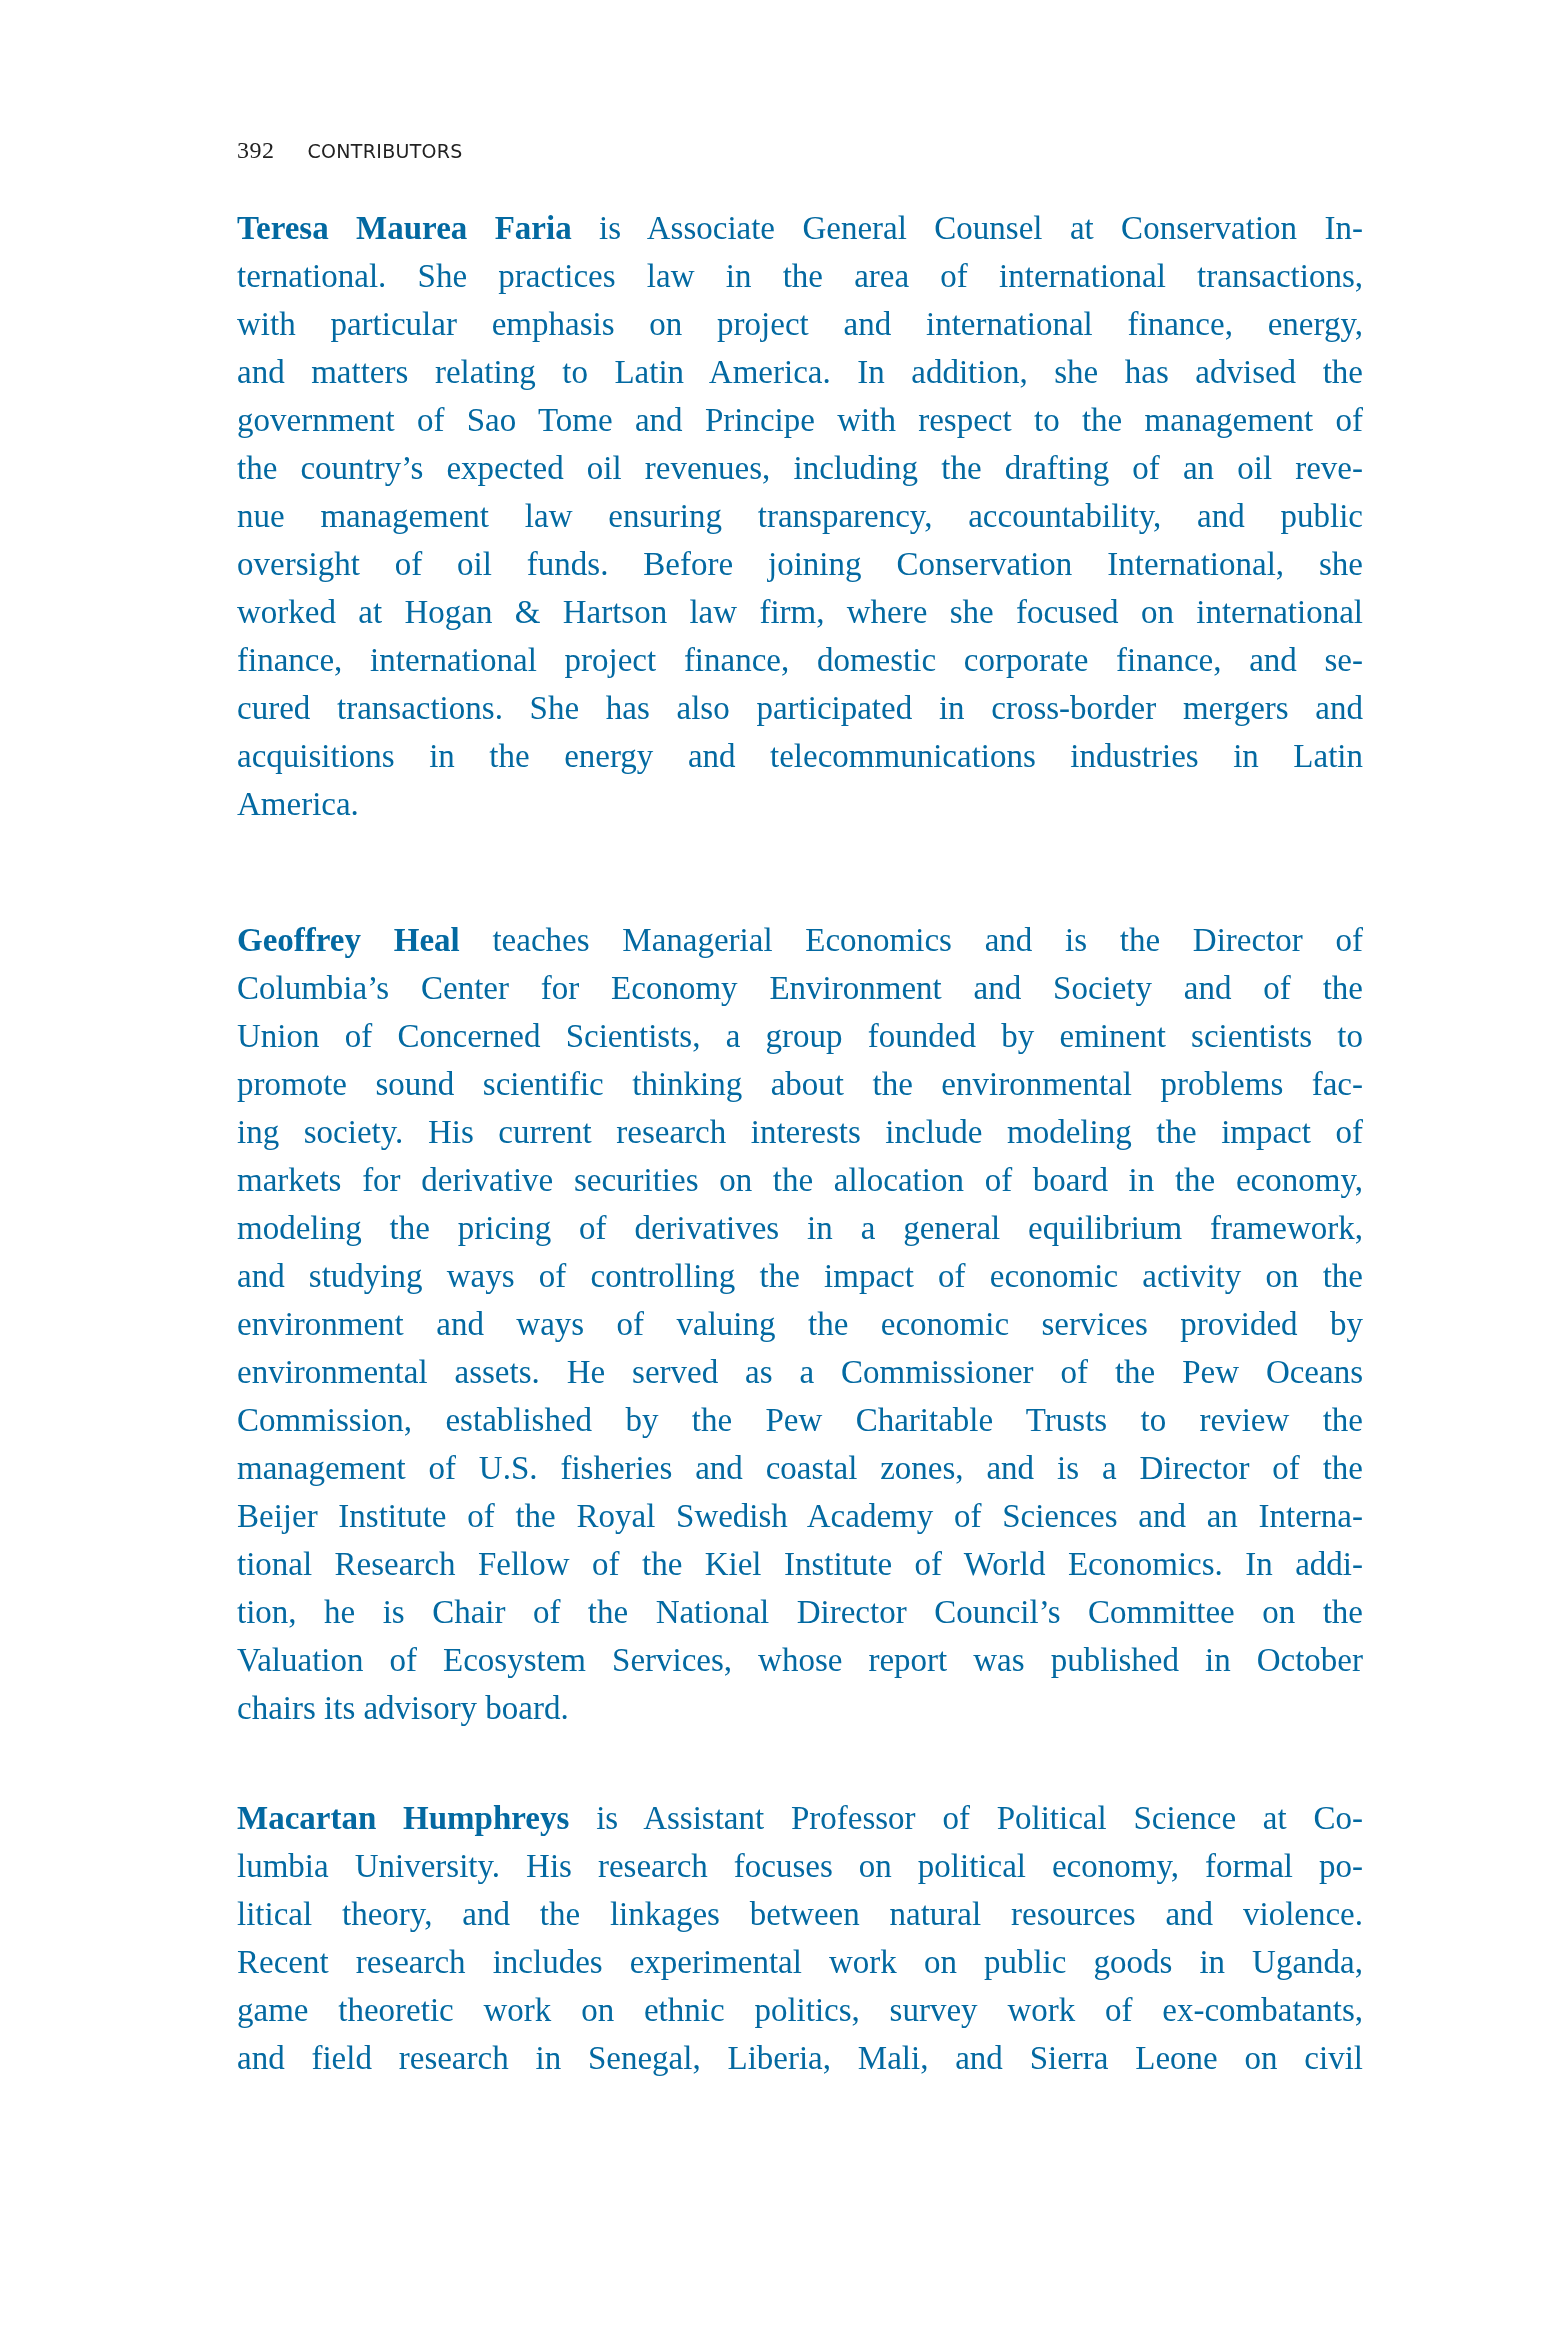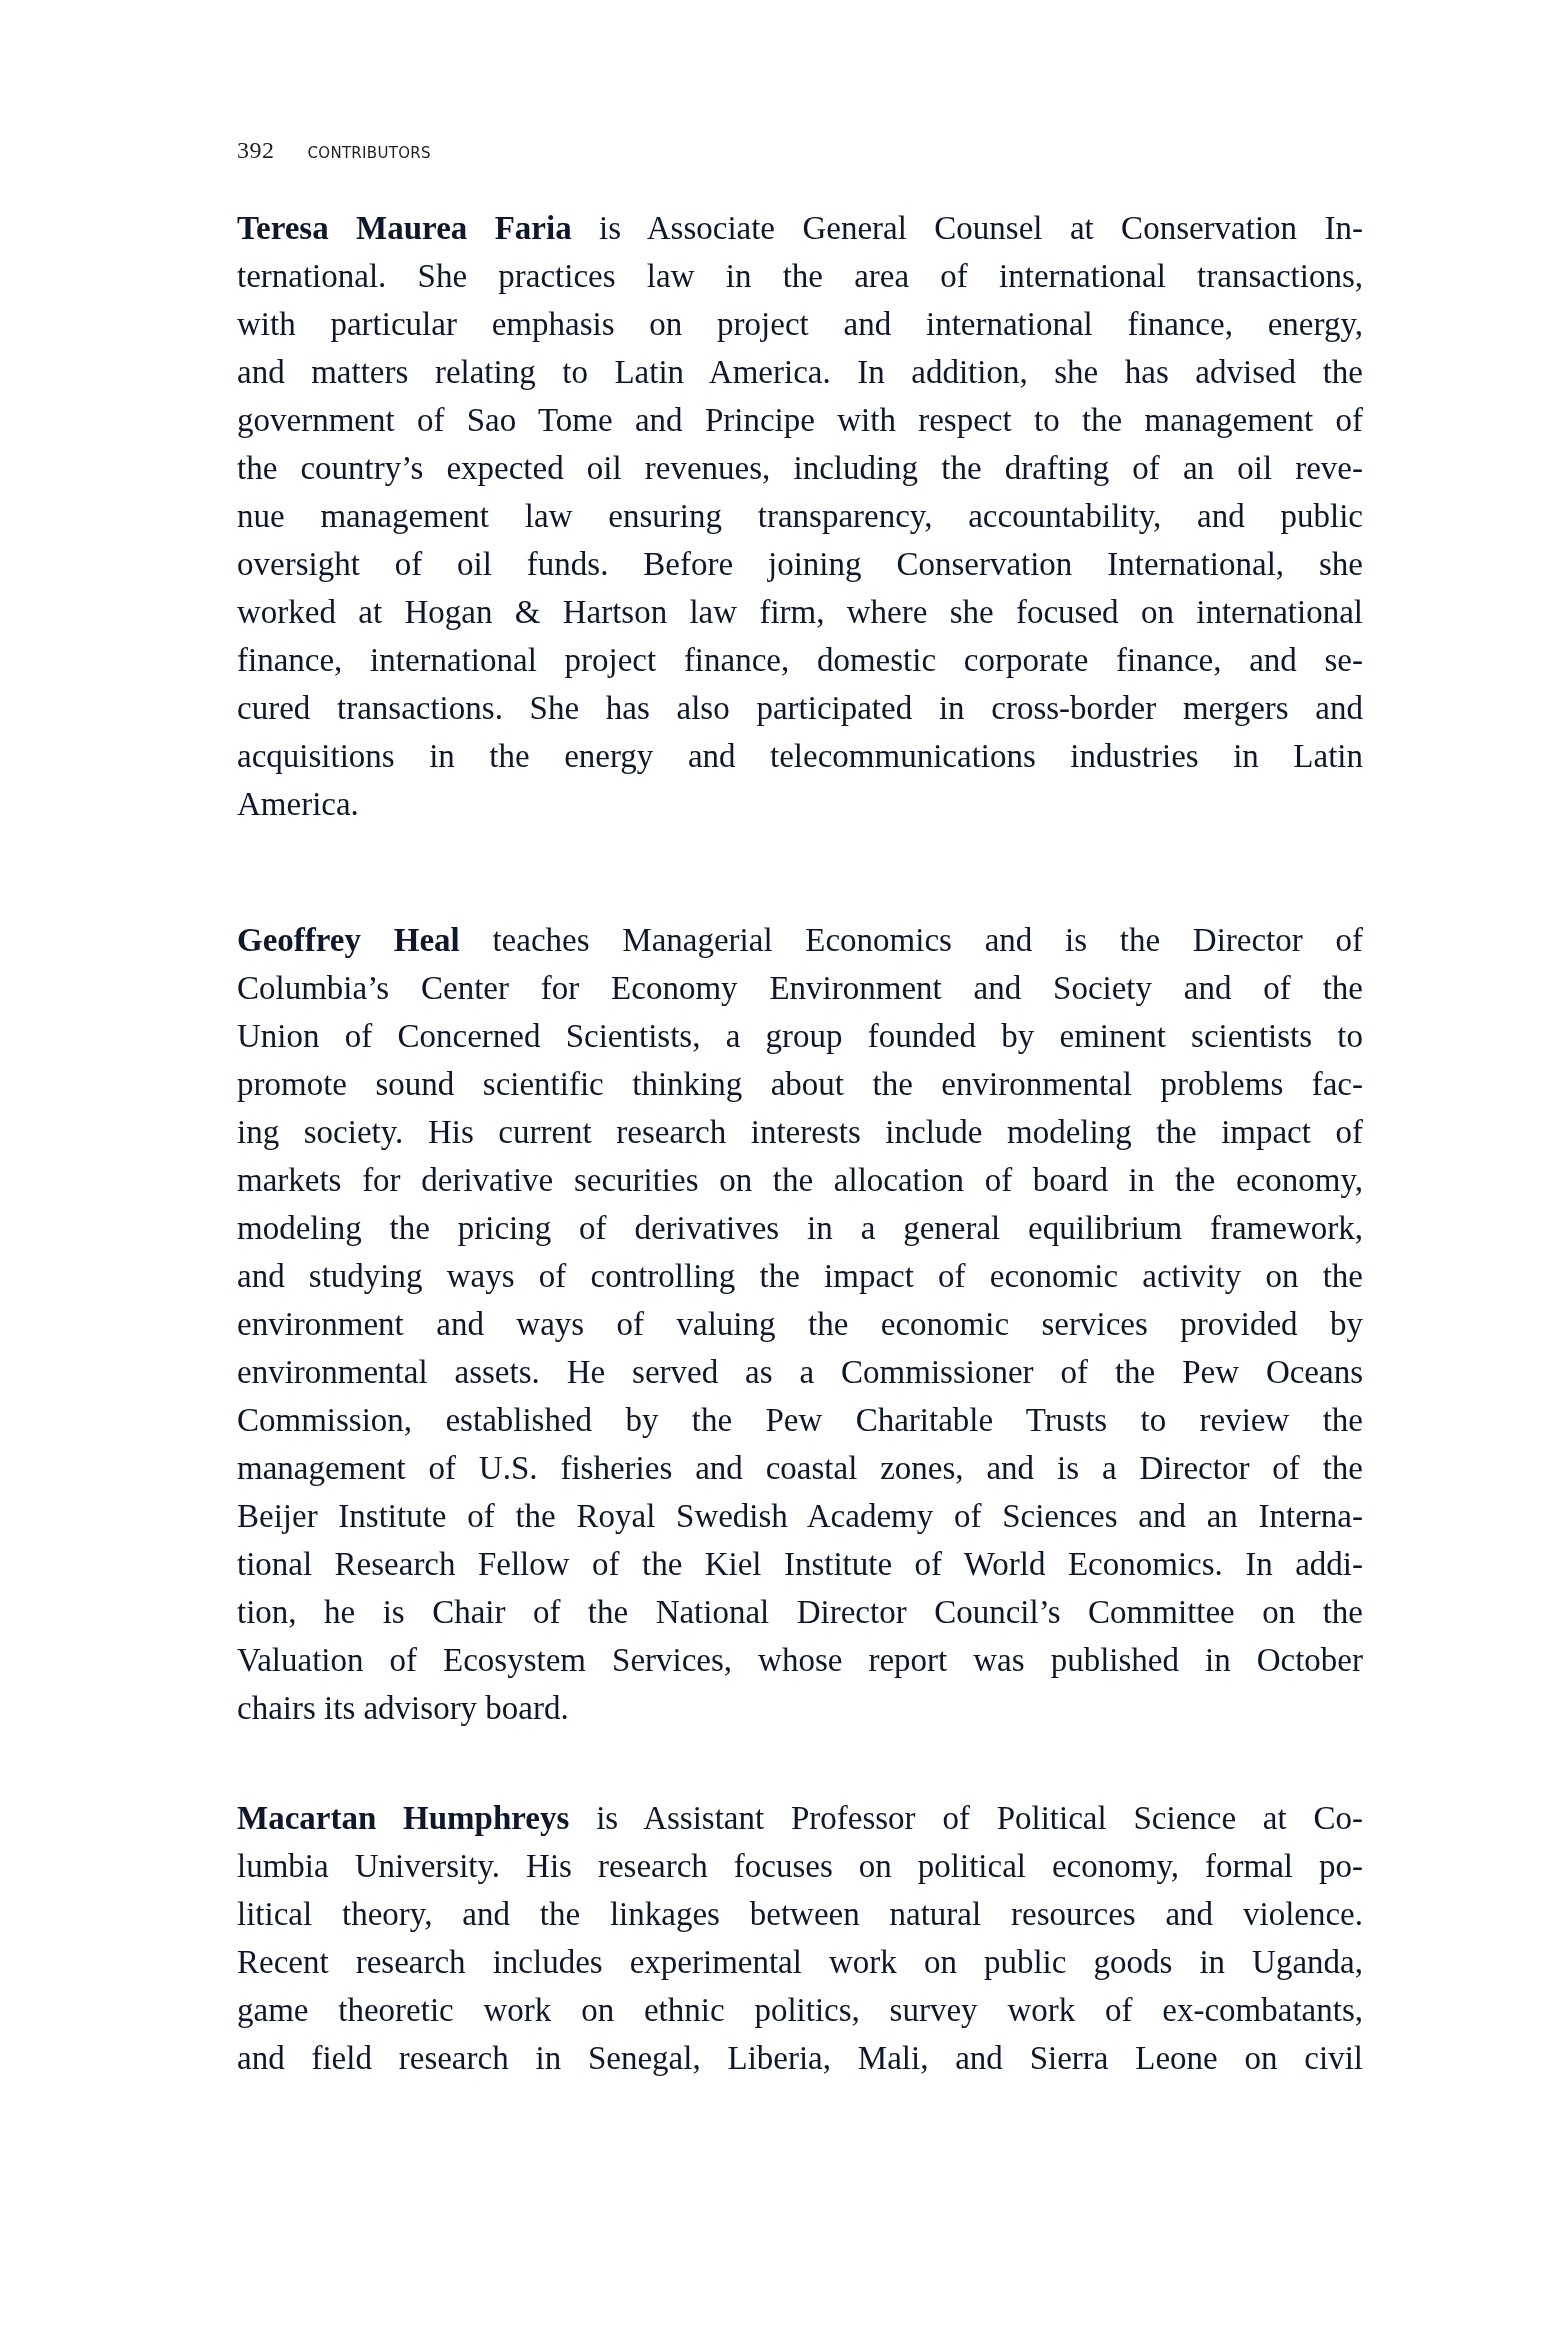--- a/index.html
+++ b/index.html
@@ -1,21 +1,21 @@
 <!DOCTYPE html>
 <html><head>
 <meta charset="utf-8">
 <style>
   html, body { margin: 0; padding: 0; background: #ffffff; }
   body { width: 1561px; height: 2341px; position: relative; overflow: hidden; color: #1a1a1a; }
   .page { position: absolute; left: 237px; top: 0; width: 1126px; }
   .running-head { position: absolute; top: 137px; left: 0; font-family: "Liberation Serif", serif; font-size: 24px; color: #222; white-space: nowrap; }
   .running-head .folio { display: inline-block; margin-right: 27px; letter-spacing: 0.5px; }
-  .running-head .section { font-family: "DejaVu Sans", sans-serif; font-size: 15px; letter-spacing: 0.3px; }
-  .para { position: absolute; left: 0; width: 1126px; font-family: "Liberation Serif", serif; font-size: 33px; line-height: 48px; color: #0f172a; }
+  .running-head .section { font-family: "DejaVu Sans", sans-serif; font-size: 19px; letter-spacing: 0.3px; }
+  .para { position: absolute; left: 0; width: 1126px; font-family: "Liberation Serif", serif; font-size: 33px; line-height: 48px; color: #0369a1; }
   .line { display: block; height: 48px; white-space: nowrap; text-align: justify; text-align-last: justify; overflow: hidden; }
   .line.last { text-align: right; text-align-last: left; }
   .name { font-weight: bold; }
   #p1 { top: 204px; }
   #p2 { top: 916px; }
   #p3 { top: 1794px; }
 </style>
 </head>
 <body>
 

